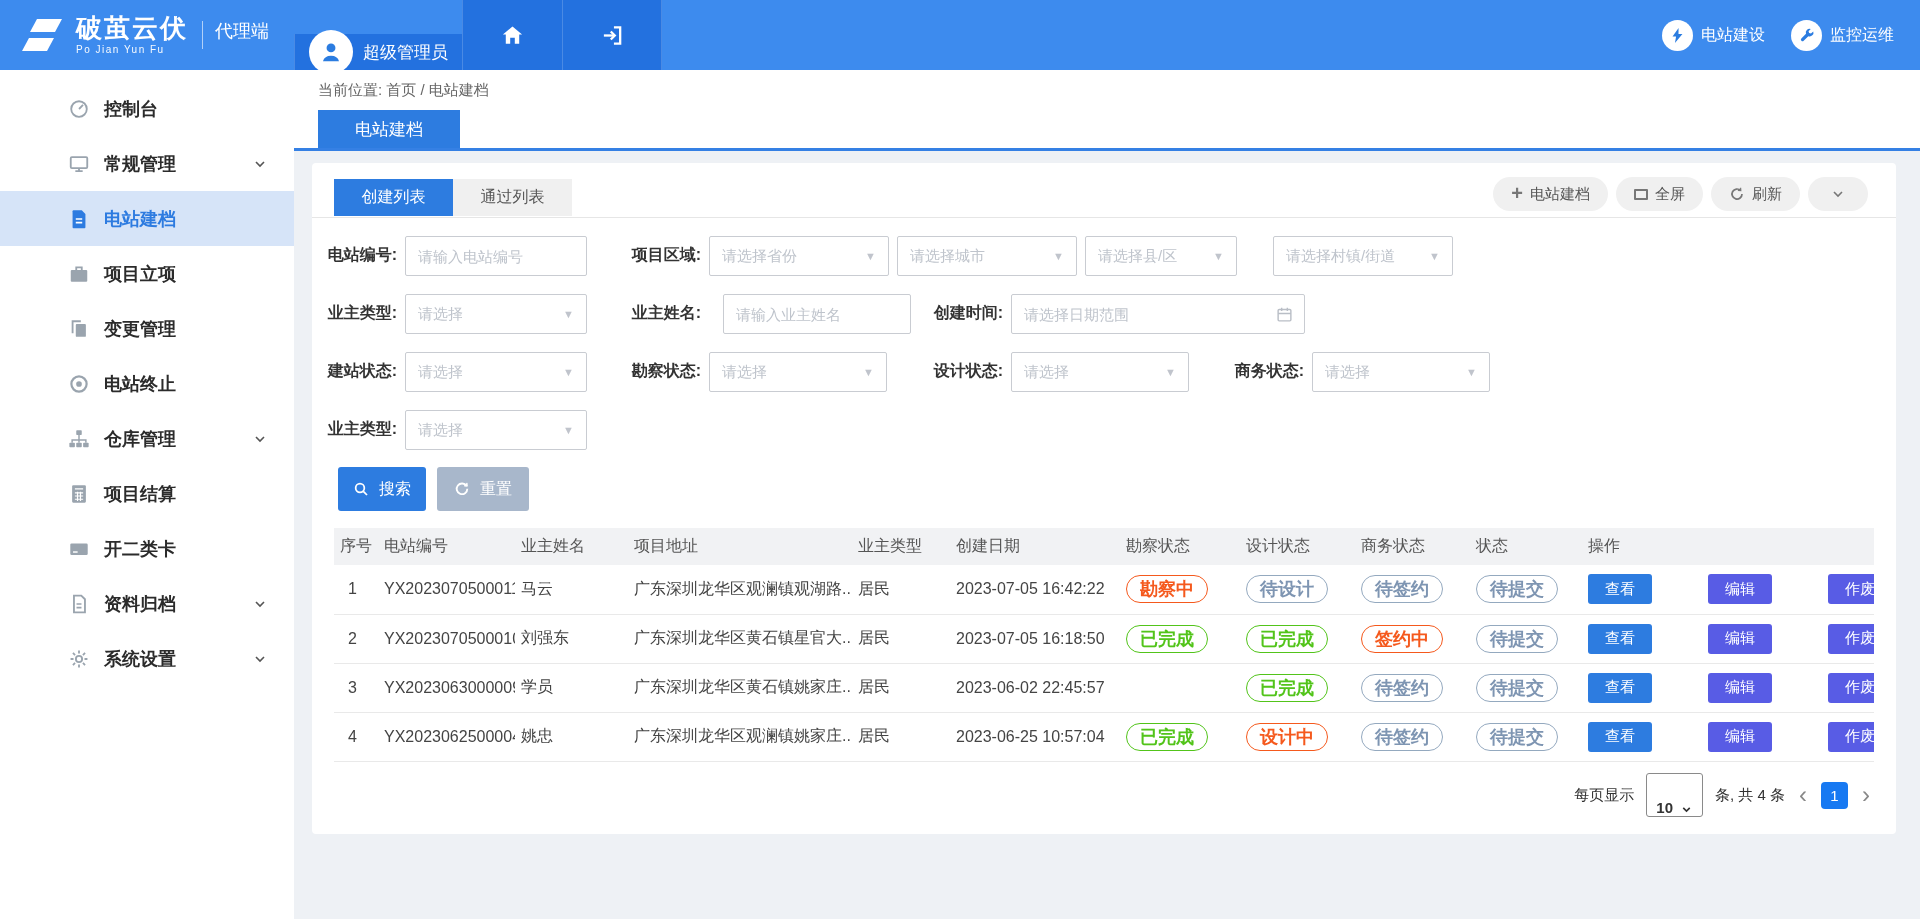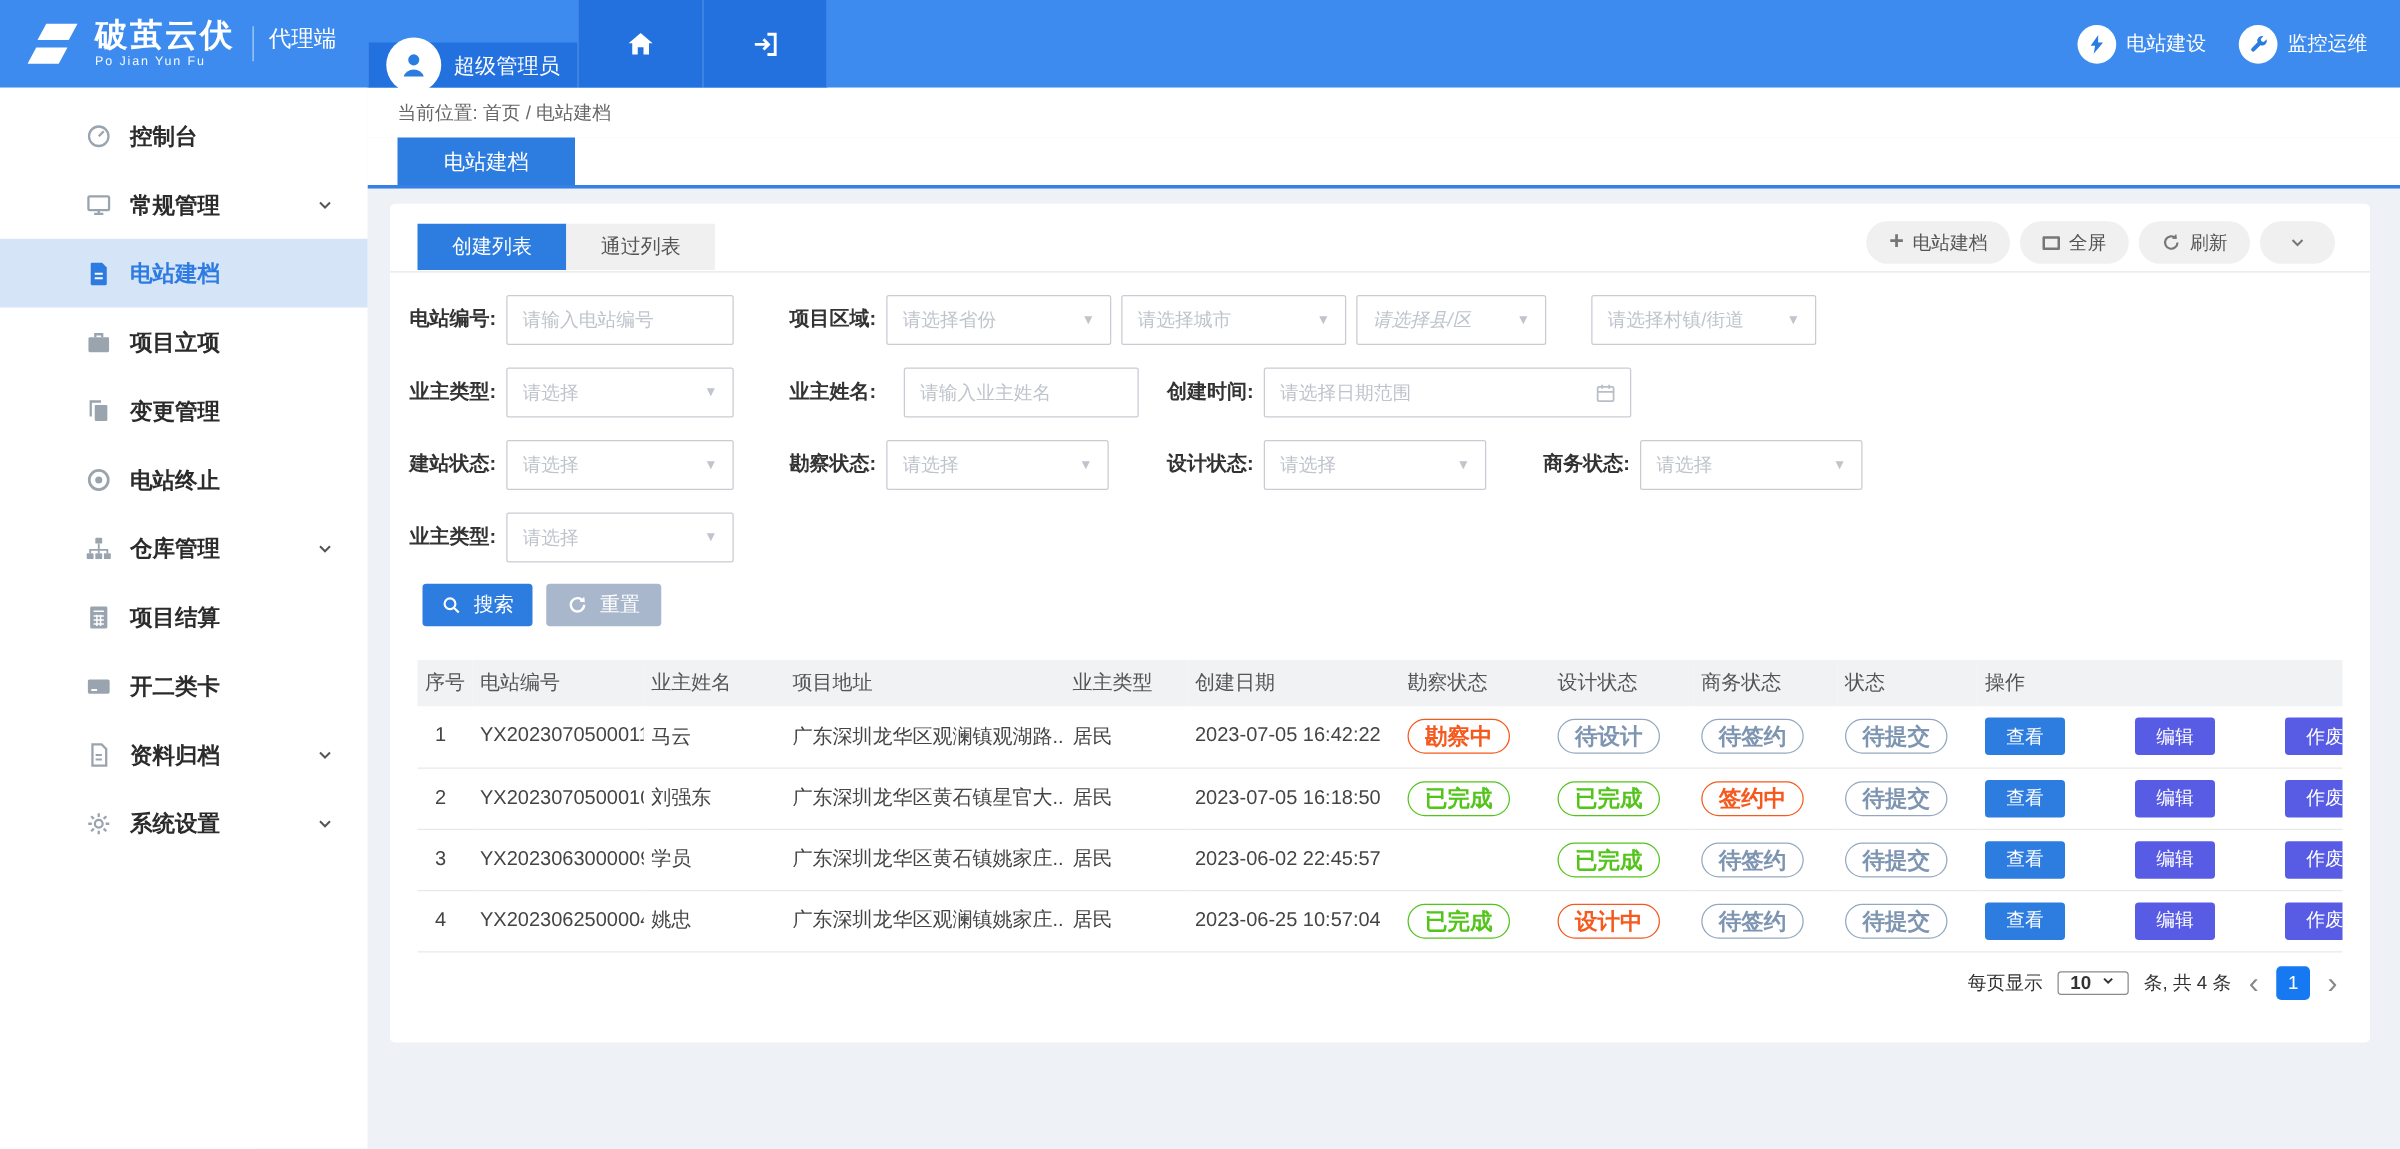--- a/index.html
+++ b/index.html
@@ -78,26 +78,26 @@
     background:#fff; top:0; }
   .f-input { padding:0 12px; font-size:15px; color:#333; outline:none; width:100%; height:100%;
     border:none; background:transparent; font-family:inherit; }
   .f-input::placeholder { color:#bfc4cc; }
   .fsel { display:flex; align-items:center; justify-content:space-between; padding:0 12px;
     cursor:pointer; }
   .fsel .ph { font-size:15px; color:#bfc4cc; white-space:nowrap; overflow:hidden; }
   .fsel .caret { color:#c0c4cc; font-size:11px; margin-left:6px; }
   .c-a{left:93px;width:182px;} .c-b{left:411px;width:188px;} .c-b3{left:397px;width:178px;}
   .c-c{left:699px;width:178px;} .c-date{left:699px;width:294px;} .c-d{left:1000px;width:178px;}
-  .rg-1{left:397px;width:180px;} .rg-2{left:585px;width:180px;} .rg-3{left:773px;width:152px;font-style:italic;} .rg-4{left:961px;width:180px;}
+  .rg-1{left:397px;width:180px;} .rg-2{left:585px;width:180px;} .rg-3{left:773px;width:152px;} .rg-4{left:961px;width:180px;}
   .cal-ic { position:absolute; right:11px; top:11px; color:#b9bec6; }
   .row1{top:73px;} .row2{top:131px;} .row3{top:189px;} .row4{top:247px;}
 
   .btn-row { position:absolute; top:304px; left:26px; display:flex; gap:11px; }
-  .btn { height:34px; border:none; border-radius:3px; color:#fff; font-size:16px;
+  .btn { height:44px; border:none; border-radius:3px; color:#fff; font-size:16px;
     display:flex; align-items:center; justify-content:center; gap:10px; cursor:pointer;
     font-family:inherit; }
   .btn-search { width:88px; background:#2d7ce0; }
   .btn-reset { width:92px; background:#a8b7cb; }
 
   
   .tbl-wrap { position:absolute; top:365px; left:22px; width:1540px; }
   table { border-collapse:collapse; table-layout:fixed; width:1540px; }
   th { background:#f1f2f4; height:37px; font-size:16px; font-weight:normal; color:#555;
     text-align:left; padding-left:6px; }
@@ -113,22 +113,22 @@
   .badge.done   { color:#52c41a; border-color:#52c41a; }
   .badge.pending{ color:#7e95b2; border-color:#94a9bf; }
   .abtn { width:64px; height:30px; border:none; border-radius:3px; color:#fff; font-size:15px;
     margin-right:9px; cursor:pointer; font-family:inherit; }
   .abtn.view { background:#2d7ce0; }
   .abtn.edit, .abtn.void { background:#585ce5;margin-left:47px; }
 
   
   .pagination { position:absolute; top:610px; right:24px; display:flex; align-items:center;
     gap:12px; font-size:15px; color:#333; }
-  .pp-select { height:19px; border:1px solid #8a8a8a; border-radius:3px; display:flex;
-    align-items:flex-start; gap:7px; padding:0 9px; font-weight:bold; cursor:pointer; background:#fff; }
+  .pp-select { height:44px; border:1px solid #8a8a8a; border-radius:3px; display:flex;
+    align-items:flex-end; gap:7px; padding:0 9px; font-weight:bold; cursor:pointer; background:#fff; }
   .pg-arrow { font-size:24px; color:#888; line-height:1; cursor:pointer; padding:0 2px; }
   .pg-num { width:27px; height:27px; background:#1779f2; color:#fff; border-radius:4px;
     display:flex; align-items:center; justify-content:center; font-size:15px; cursor:pointer; }
 </style>
 </head>
 <body>
 
 <header class="topbar">
   <div class="brand-area">
     <svg class="logo-ic" viewBox="0 0 44 40">

